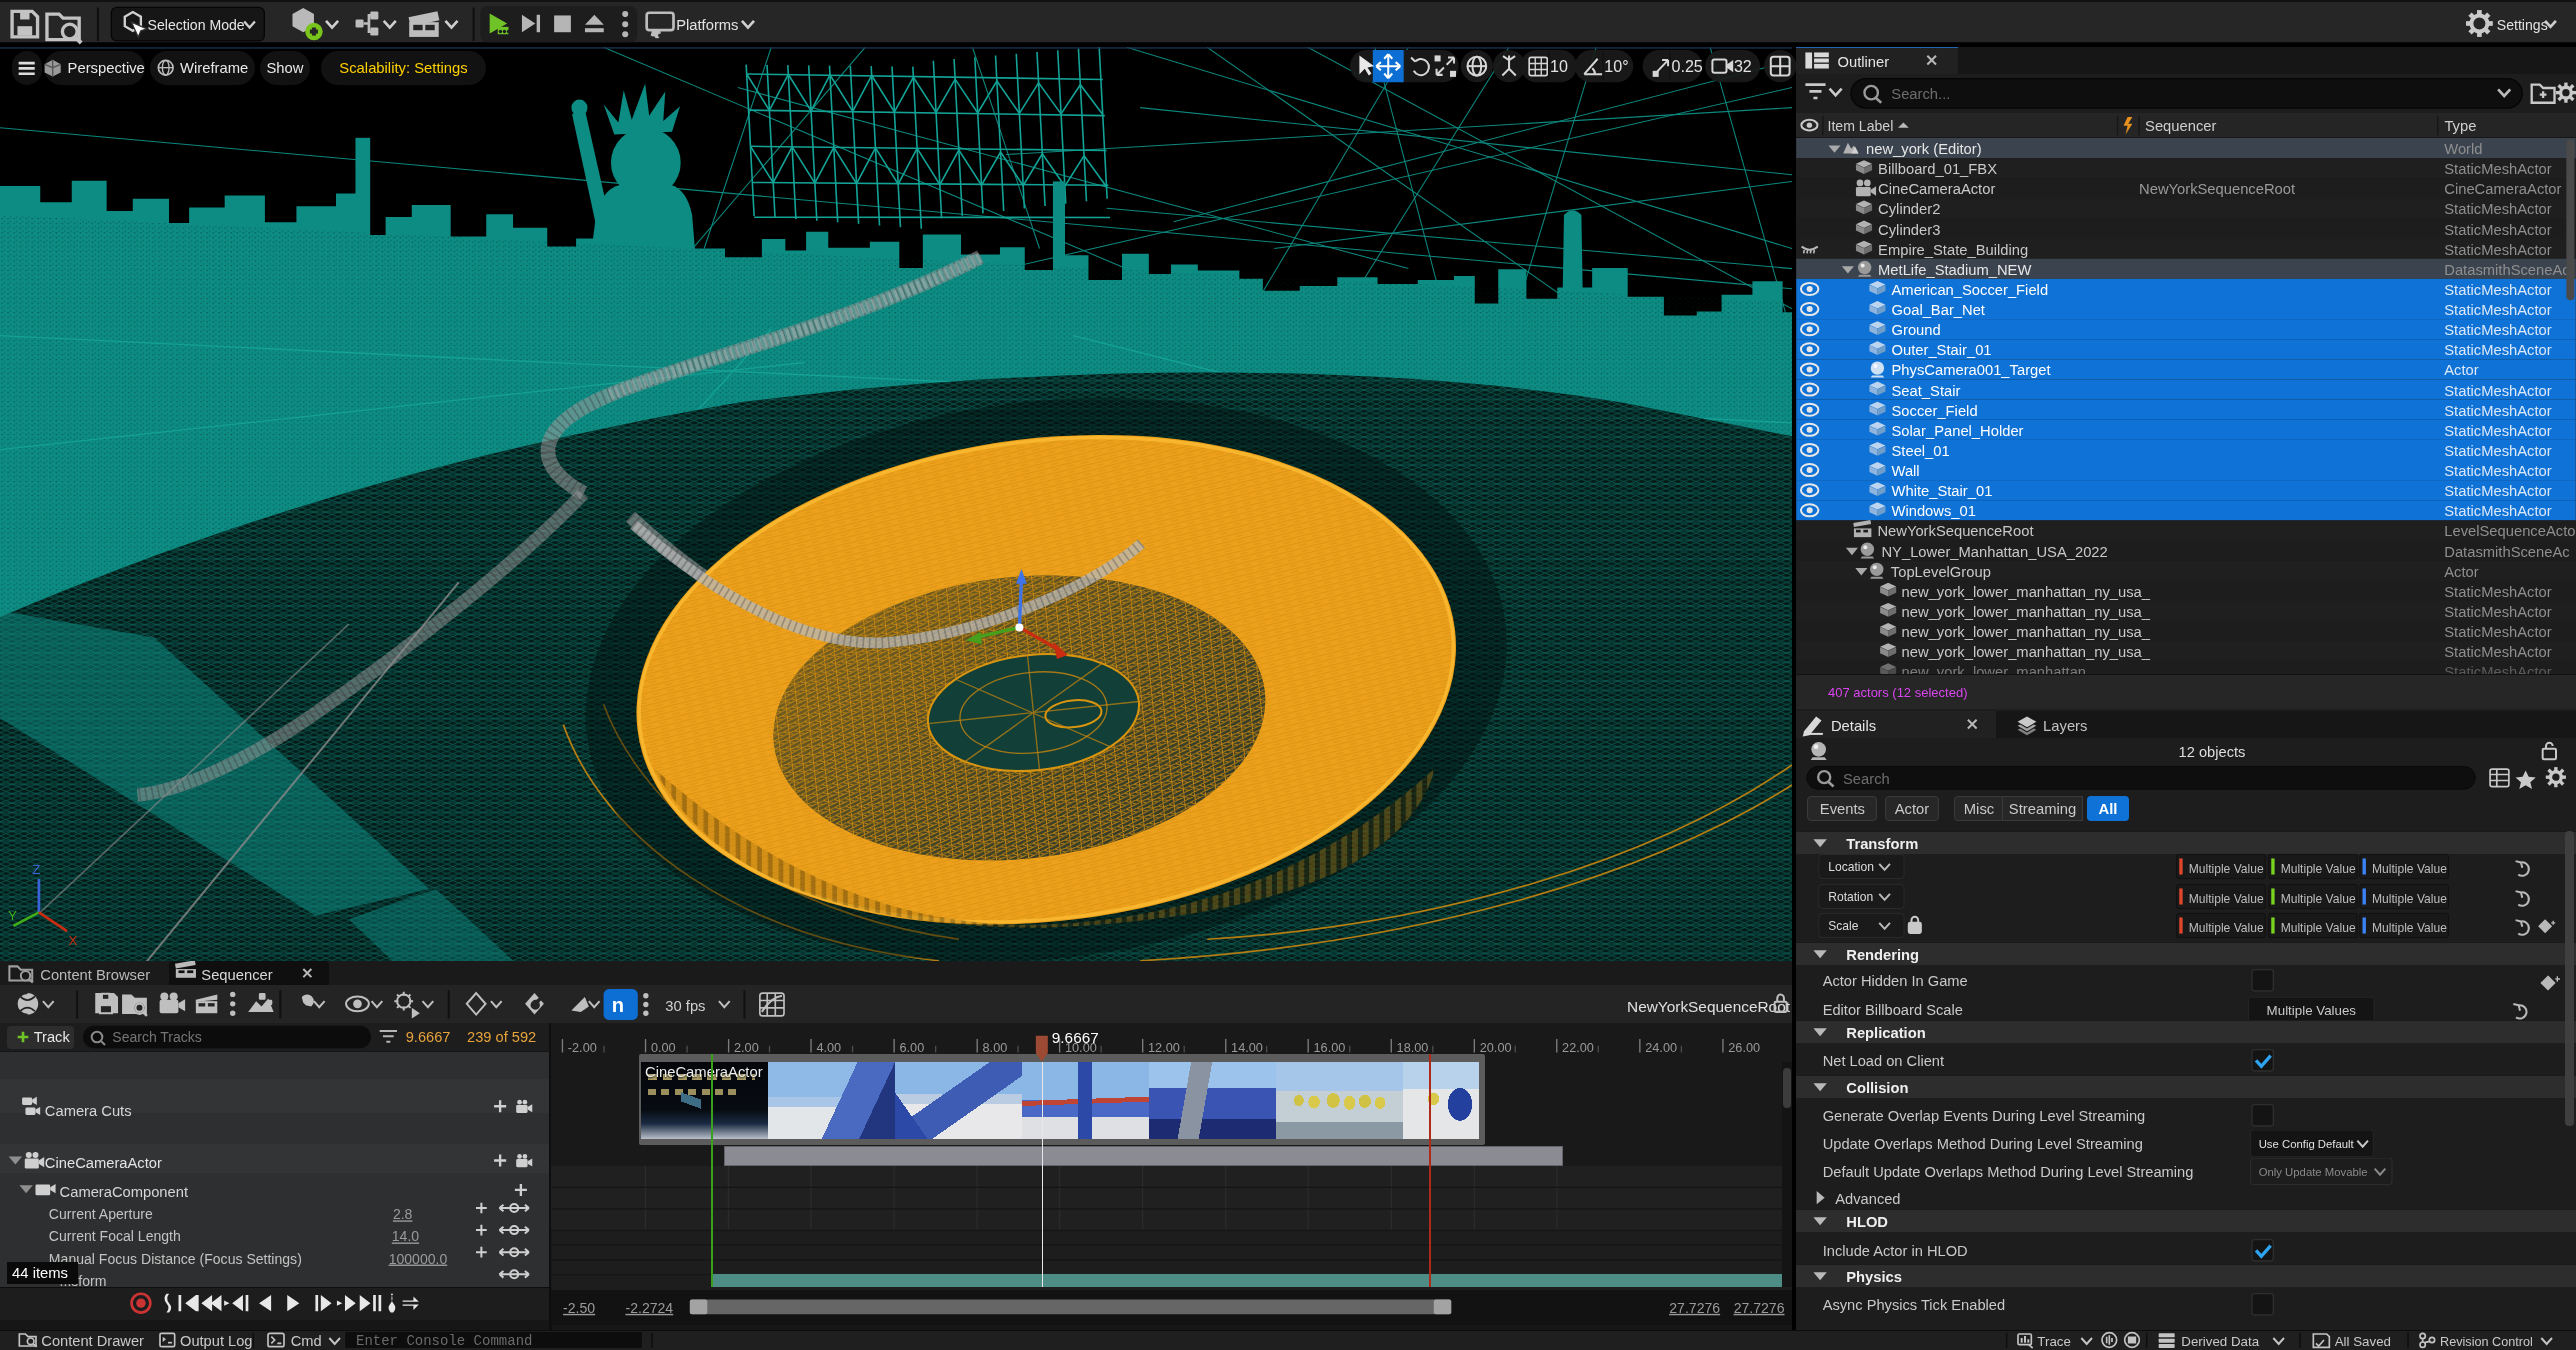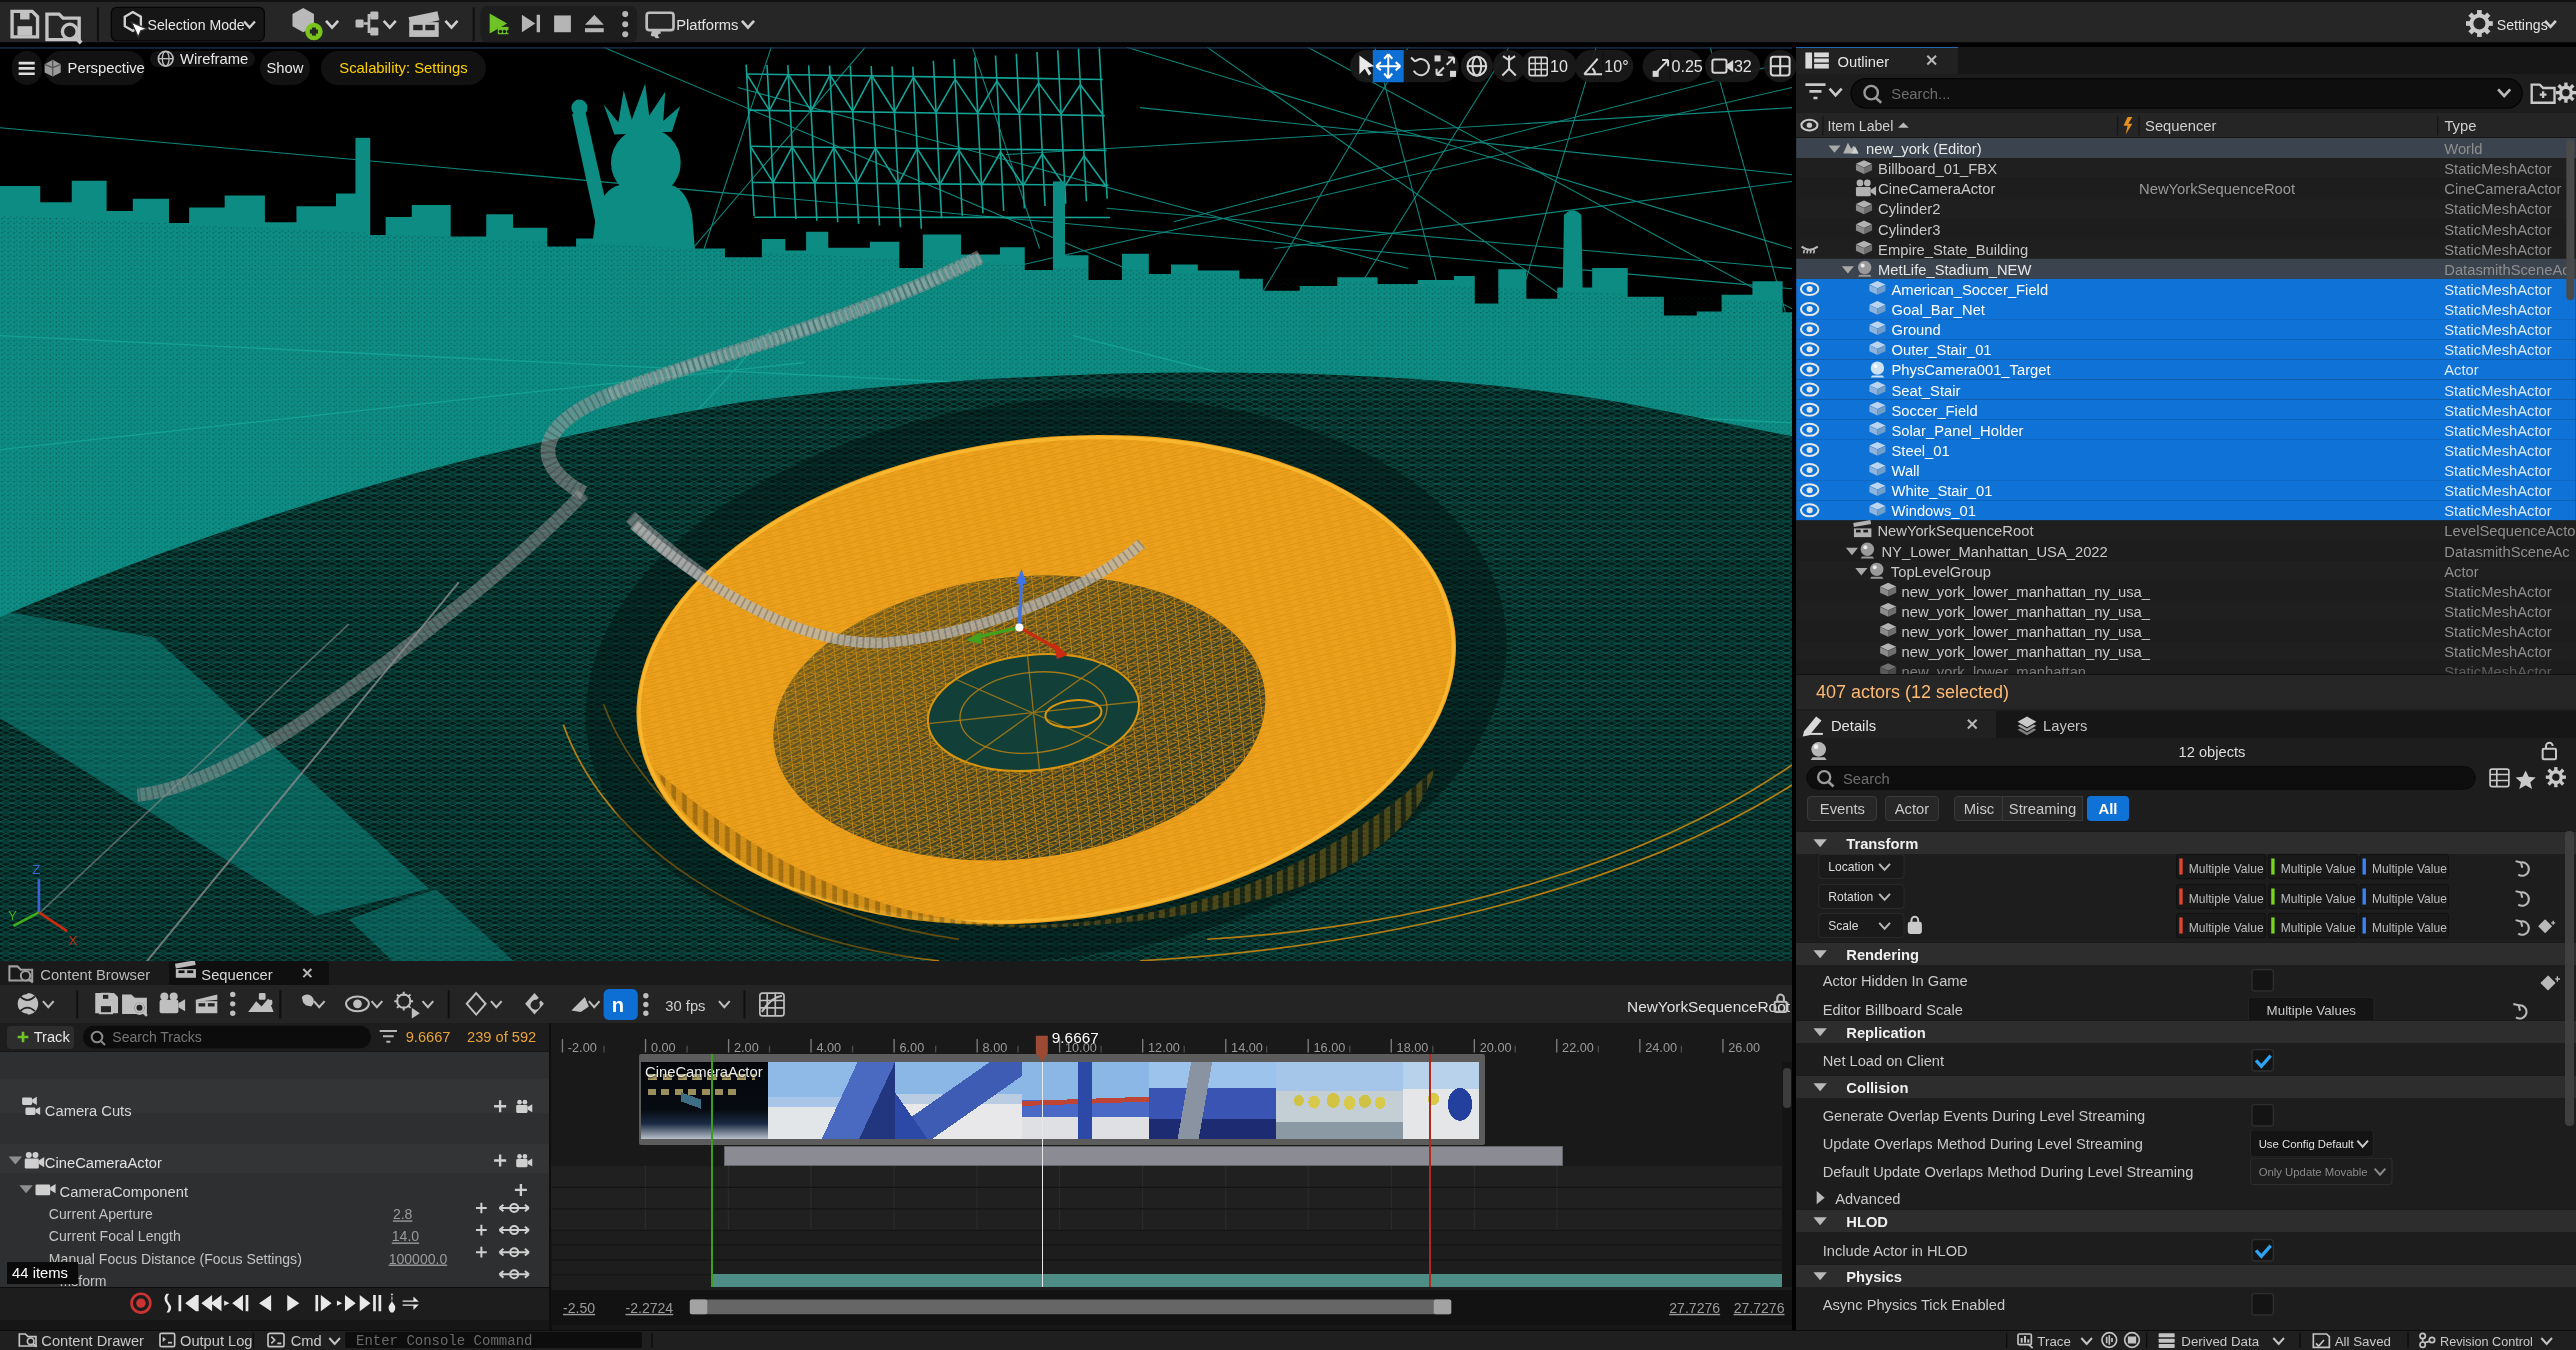--- a/index.html
+++ b/index.html
@@ -246,21 +246,21 @@
         <path d="M1 3 H25 M1 11 H25 M1 19 H25" stroke="#ddd" stroke-width="4"></path>
       </svg>
 </div>
 <div class="pill" style="left:44px;top:4px;width:101px;height:34px;gap:6px">
  <svg width="17.4" height="17.4" viewBox="0 0 26 26">
         <path d="M13 1 L25 8 V20 L13 26 L1 20 V8 Z" fill="#9a9a9a"></path>
         <path d="M13 1 L13 13 L1 8 M13 13 L25 8 M13 13 V26" stroke="#555" stroke-width="2" fill="none"></path>
       </svg>
  Perspective
 </div>
-<div class="pill" style="left:150px;top:4px;width:105px;height:16px;gap:6px">
+<div class="pill" style="left:150px;top:4px;width:105px;height:34px;gap:6px">
  <svg width="17.4" height="17.4" viewBox="0 0 26 26">
         <circle cx="13" cy="13" r="11" fill="none" stroke="#bbb" stroke-width="2.5"></circle>
         <ellipse cx="13" cy="13" rx="5" ry="11" fill="none" stroke="#bbb" stroke-width="2"></ellipse>
         <path d="M2 13 H24" stroke="#bbb" stroke-width="2"></path>
       </svg>
  Wireframe
 </div>
 <div class="pill" style="left:260px;top:4px;width:50px;height:34px">Show</div>
 <div class="pill" style="left:321px;top:4px;width:165px;height:34px;color:#ffd100">Scalability: Settings</div>
 
@@ -918,21 +918,21 @@
 <rect x="0" y="780" width="1162" height="22" fill="#1d1d1d"></rect>
 <g opacity="0.55">
         <path d="M137 783 l12 5.5 -12 5.5 -12 -5.5z" fill="#b2b2b2"></path>
         <path d="M125 789 l12 5.5 v9 l-12 -5.5z" fill="#8a8a8a"></path>
         <path d="M149 789 l-12 5.5 v9 l12 -5.5z" fill="#6e6e6e"></path>
         <text x="157" y="804" fill="#c9c9c9" font-size="22">new_york_lower_manhattan</text>
         <text x="966" y="804" fill="#8f8f8f" font-size="22">StaticMeshActor</text>
       </g>
 <rect x="1148" y="2" width="12" height="240" rx="6" fill="#4a4a4a"></rect>
 </svg>
- <div class="abs" style="left:0;top:627px;width:780px;height:35px;background:#262626;border-top:1.3px solid #111;color:#fdba74;font-size:18px;display:flex;align-items:center;padding-left:20px">407 actors (12 selected)</div>
+ <div class="abs" style="left:0;top:627px;width:780px;height:35px;background:#262626;border-top:1.3px solid #111;color:#d946ef;font-size:13px;display:flex;align-items:center;padding-left:32px">407 actors (12 selected)</div>
  <div class="abs" style="left:0;top:664px;width:780px;height:27px;background:#161616"></div>
 <div class="abs" style="left:0;top:664px;width:200px;height:27px;background:#212121"></div>
 <svg width="470" height="27" style="position:absolute;left:0;top:664px" viewBox="0 0 700 40">
 <g stroke="#d9d9d9" stroke-width="3" fill="none">
         <path d="M12 30 L30 8 l8 6 -18 22 -10 2z" fill="#d9d9d9" stroke="none"></path>
         <path d="M12 34 h28"></path>
       </g>
 <text x="52" y="29" fill="#e4e4e4" font-size="22">Details</text>
 <path d="M256 13 l13 13 M269 13 l-13 13" stroke="#b9b9b9" stroke-width="3"></path>
 <g fill="#c9c9c9">

